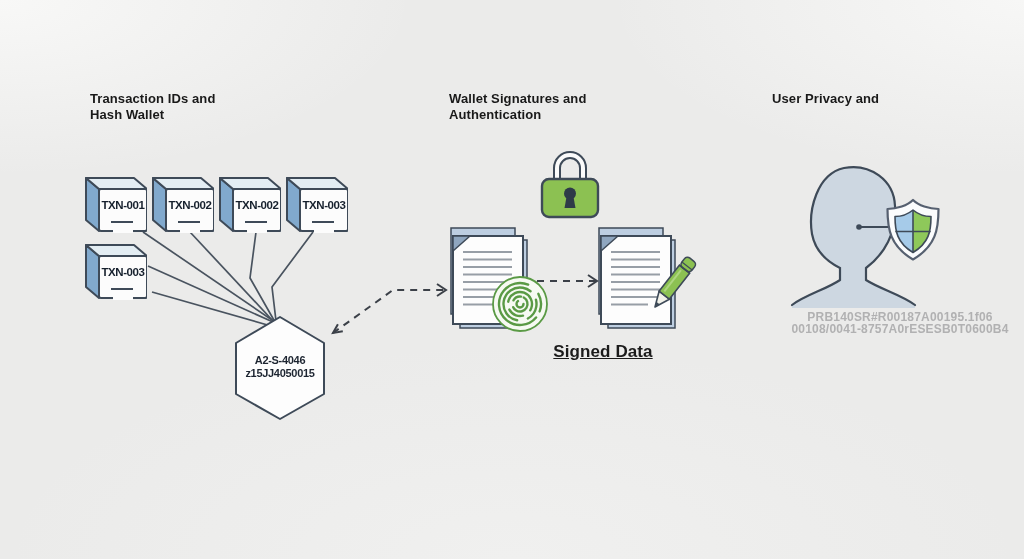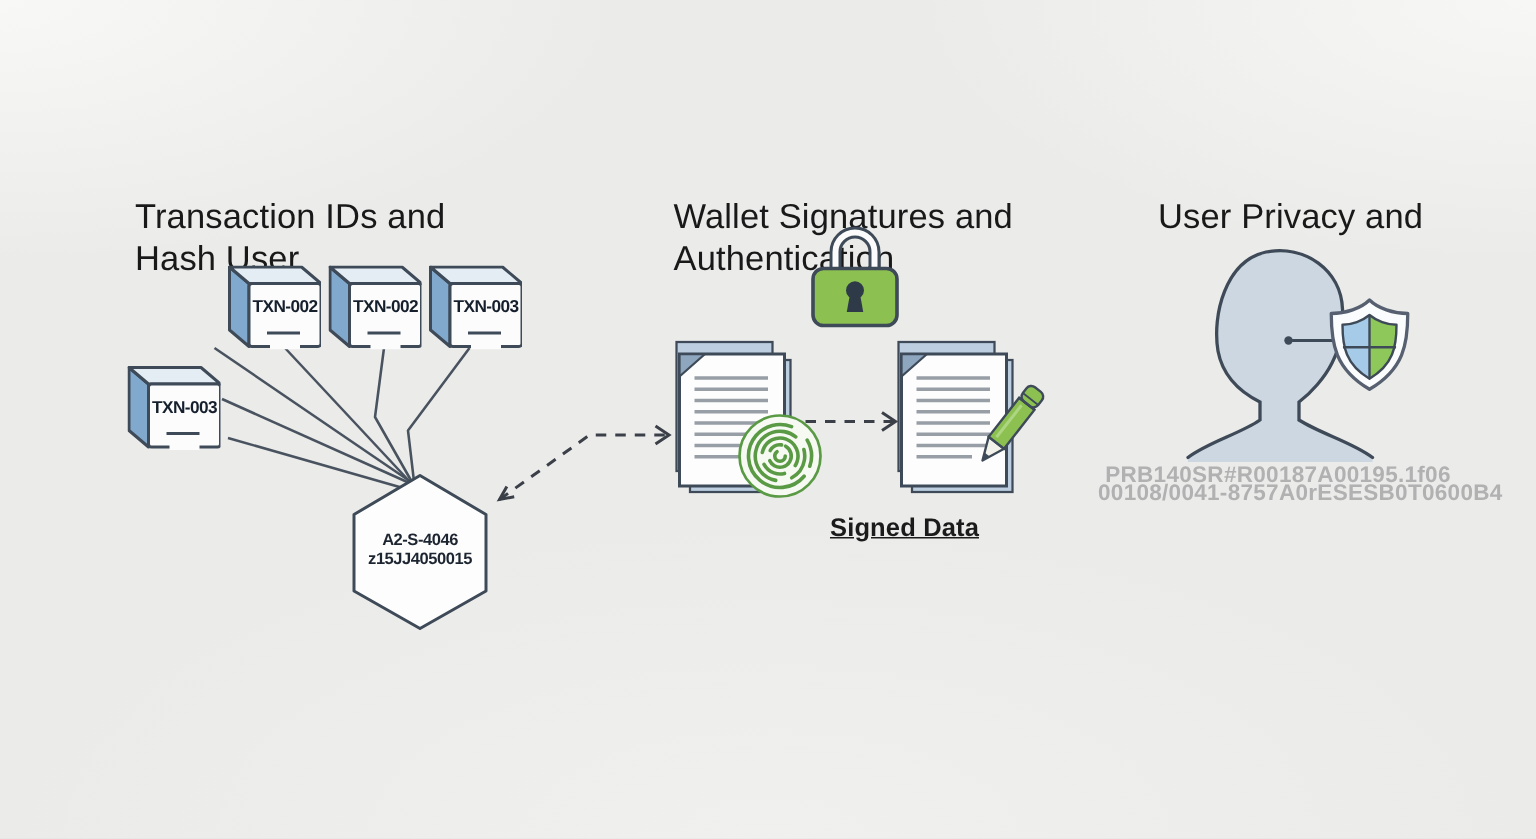--- a/index.html
+++ b/index.html
@@ -7,32 +7,32 @@
   .canvas{
     position:relative;width:1024px;height:559px;overflow:hidden;
     background:
       radial-gradient(90% 70% at 0% 0%, #f8f8f7 0%, rgba(248,248,247,0) 45%),
       radial-gradient(90% 70% at 100% 0%, #f7f7f6 0%, rgba(247,247,246,0) 45%),
       radial-gradient(90% 70% at 50% 100%, #f0f0ef 0%, rgba(240,240,239,0) 55%),
       #ebebea;
   }
   .abs{position:absolute;}
   svg{display:block;}
-  .heading{position:absolute;font-size:23px;font-weight:400;color:#191919;line-height:1.2;letter-spacing:.1px;margin-top:40px;}
+  .heading{position:absolute;font-size:13px;font-weight:700;color:#191919;line-height:1.2;letter-spacing:.1px;}
   .heading span{display:block;}
   .overlay{position:absolute;left:0;top:0;pointer-events:none;}
   .cube{position:absolute;width:62px;height:56px;}
   .cube-label{position:absolute;left:14px;top:11px;width:48px;height:33px;display:flex;align-items:center;justify-content:center;
     font-size:11.5px;font-weight:700;color:#16202d;letter-spacing:-.4px;white-space:nowrap;}
   .hexagon{position:absolute;left:234px;top:315px;width:92px;height:106px;}
   .hex-text{position:absolute;left:0;top:0;width:92px;height:104px;display:flex;flex-direction:column;align-items:center;justify-content:center;
     font-size:11px;font-weight:700;color:#1d2531;line-height:13px;letter-spacing:-.3px;text-align:center;}
   .doc-label{position:absolute;top:342px;width:120px;text-align:center;font-size:17px;font-weight:600;color:#1b1b1b;letter-spacing:.1px;}
-  .wallet-address{position:absolute;left:732px;top:311px;width:240px;text-align:center;
-    font-size:15px;font-weight:700;color:#b1b1b2;line-height:12px;letter-spacing:.2px;white-space:nowrap;}
+  .wallet-address{position:absolute;left:780px;top:311px;width:240px;text-align:center;
+    font-size:12px;font-weight:700;color:#b1b1b2;line-height:12px;letter-spacing:.2px;white-space:nowrap;}
   .wallet-address span{display:block;}
 </style>
 </head>
 <body>
 
 <div class="canvas">
 
   <svg class="overlay" width="1024" height="559" viewBox="0 0 1024 559">
     <g fill="none" stroke="#49535f" stroke-width="1.7" stroke-linejoin="round">
       <polyline points="143,232 275,322"></polyline>
@@ -48,23 +48,33 @@
       <polyline points="337.9,324.3 333,333 342.8,331.2"></polyline>
     </g>
     <g fill="none" stroke="#3b4048" stroke-width="2">
       <line x1="537" y1="281" x2="596" y2="281" stroke-dasharray="7 6"></line>
       <polyline points="588,275 597,281 588,287"></polyline>
     </g>
   </svg>
 
   <div class="heading" style="left:90px;top:91px;">
     <span>Transaction IDs and</span>
-    <span>Hash User</span>
-  </div>
-
+    <span>Hash Wallet</span>
+  </div>
+
+  <div class="cube" style="left:85px;top:177px;">
+    <svg width="62" height="56" viewBox="0 0 62 56">
+      <polygon points="1,1 14,12 14,54 1,43" fill="#81a9cd" stroke="#3e4a58" stroke-width="2" stroke-linejoin="round"></polygon>
+      <polygon points="1,1 49,1 62,12 14,12" fill="#e3edf3" stroke="#3e4a58" stroke-width="2" stroke-linejoin="round"></polygon>
+      <rect x="14" y="12" width="48" height="42" rx="2" fill="#fcfcfc" stroke="#3e4a58" stroke-width="2"></rect>
+      <rect x="28" y="46" width="20" height="10" fill="#fcfcfc"></rect>
+      <line x1="26" y1="45" x2="48" y2="45" stroke="#3e4a58" stroke-width="2"></line>
+    </svg>
+    <span class="cube-label">TXN-001</span>
+  </div>
 
   <div class="cube" style="left:152px;top:177px;">
     <svg width="62" height="56" viewBox="0 0 62 56">
       <polygon points="1,1 14,12 14,54 1,43" fill="#81a9cd" stroke="#3e4a58" stroke-width="2" stroke-linejoin="round"></polygon>
       <polygon points="1,1 49,1 62,12 14,12" fill="#e3edf3" stroke="#3e4a58" stroke-width="2" stroke-linejoin="round"></polygon>
       <rect x="14" y="12" width="48" height="42" rx="2" fill="#fcfcfc" stroke="#3e4a58" stroke-width="2"></rect>
       <rect x="28" y="46" width="20" height="10" fill="#fcfcfc"></rect>
       <line x1="26" y1="45" x2="48" y2="45" stroke="#3e4a58" stroke-width="2"></line>
     </svg>
     <span class="cube-label">TXN-002</span>

